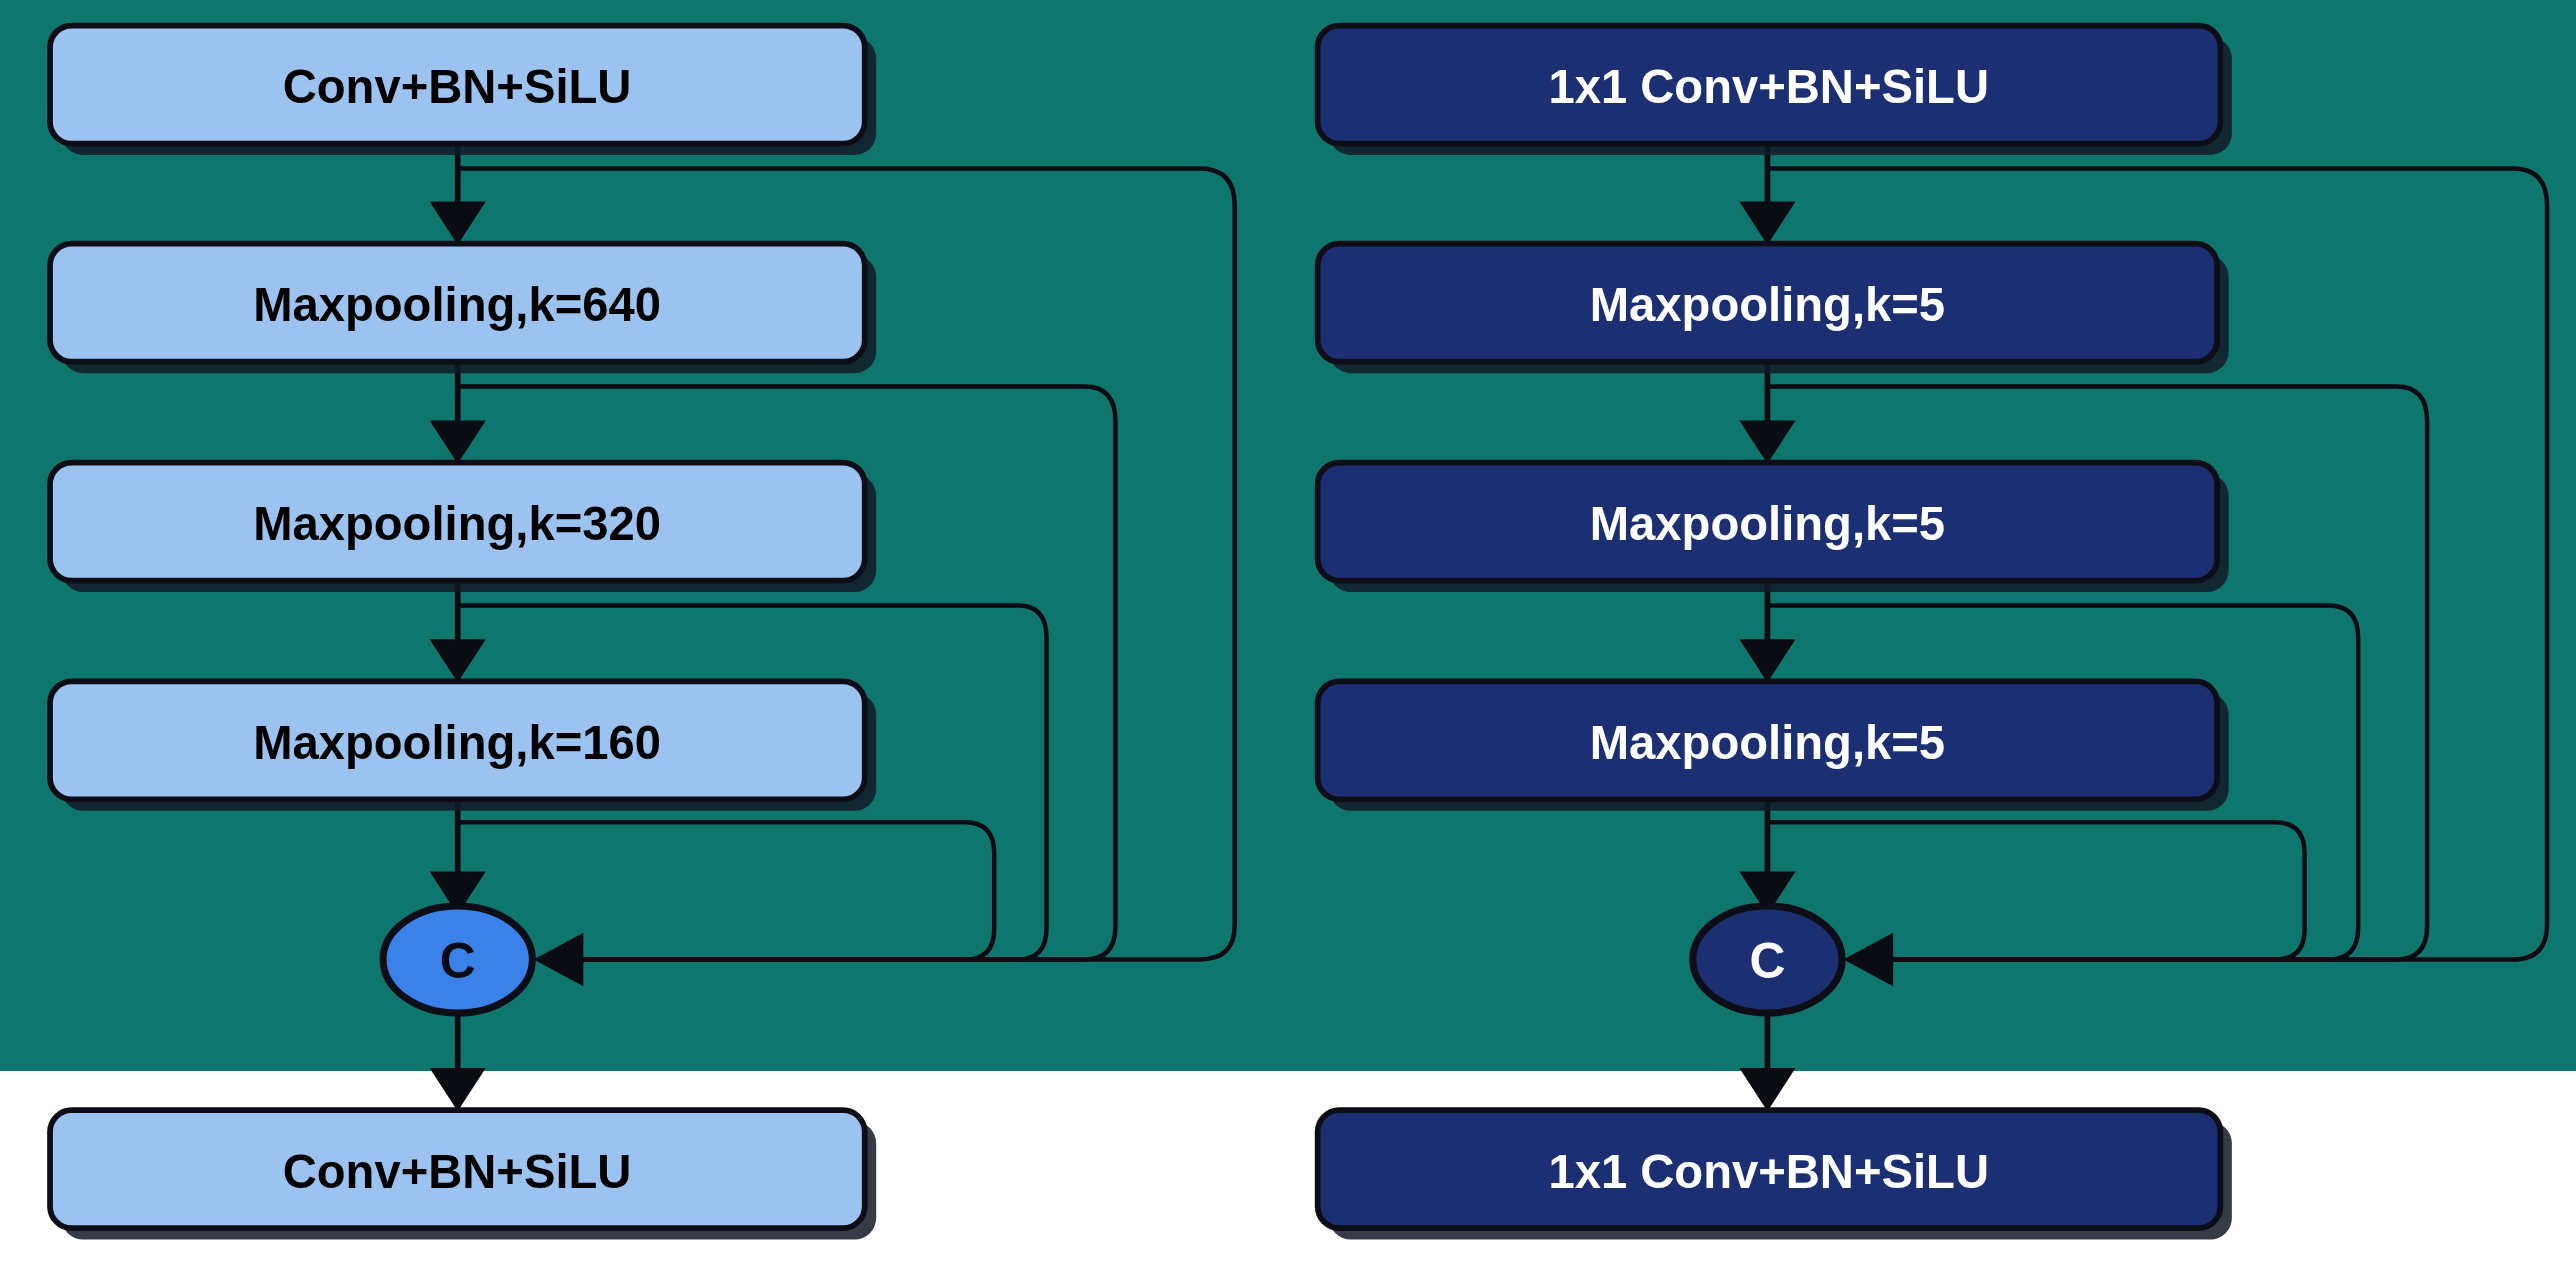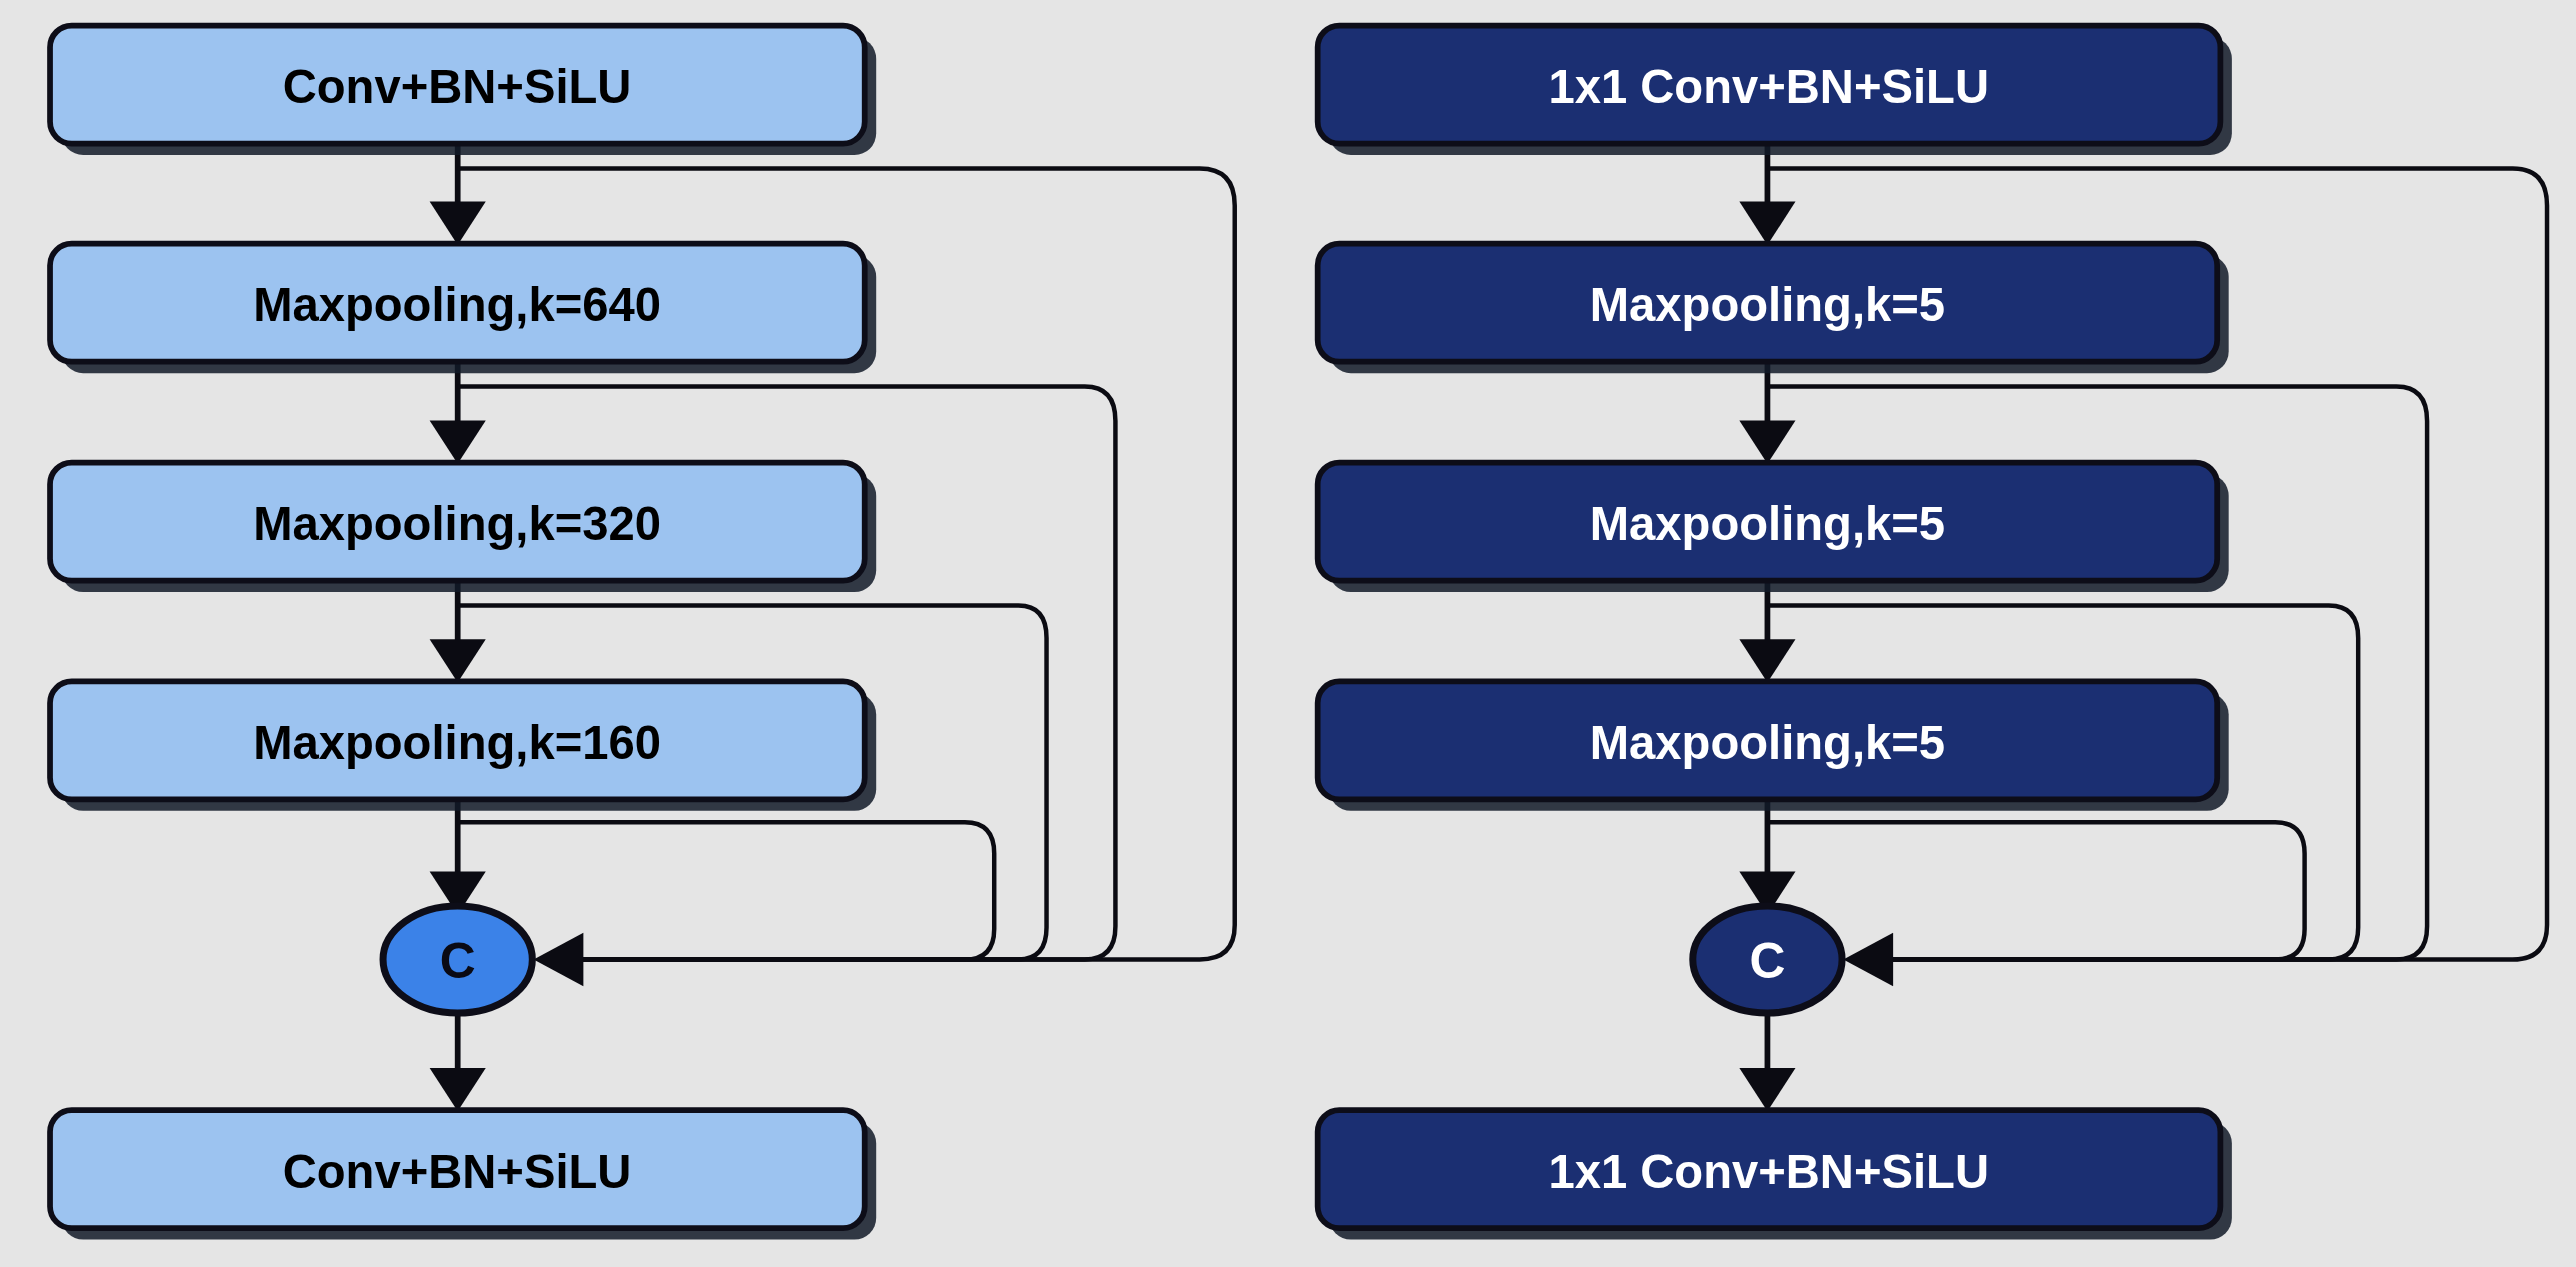--- a/index.html
+++ b/index.html
@@ -1,18 +1,18 @@
 <!DOCTYPE html>
 <html style="font-size:10.2px"><head>
 <meta charset="utf-8">
 <style>
   html,body{margin:0;padding:0;background:#ffffff;}
   body{width:2576px;height:1267px;overflow:hidden;
        font-family:"Liberation Sans",sans-serif;}
-  #stage{position:relative;width:2576px;height:1267px;background:#e5e5e5;}
+  #stage{position:relative;width:2576px;height:1071px;background:#0f766e;}
   svg#diagram{position:absolute;left:0;top:0;width:2576px;height:1267px;display:block;}
   .nodeLabel{
     font-family:"Liberation Sans",sans-serif;
     font-weight:bold;
     font-size:74px;
     text-anchor:middle;
     dominant-baseline:central;
     paint-order:stroke fill;
   }
   .lightLabel{fill:#000000;}

